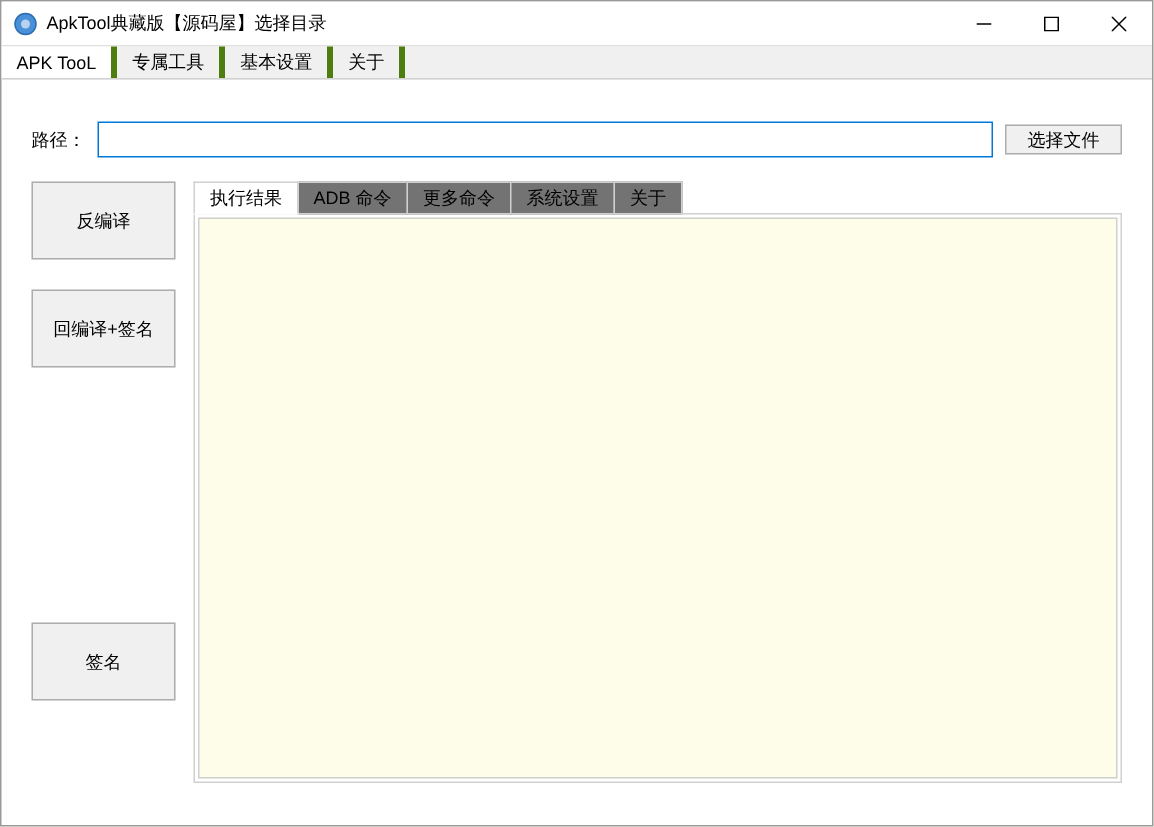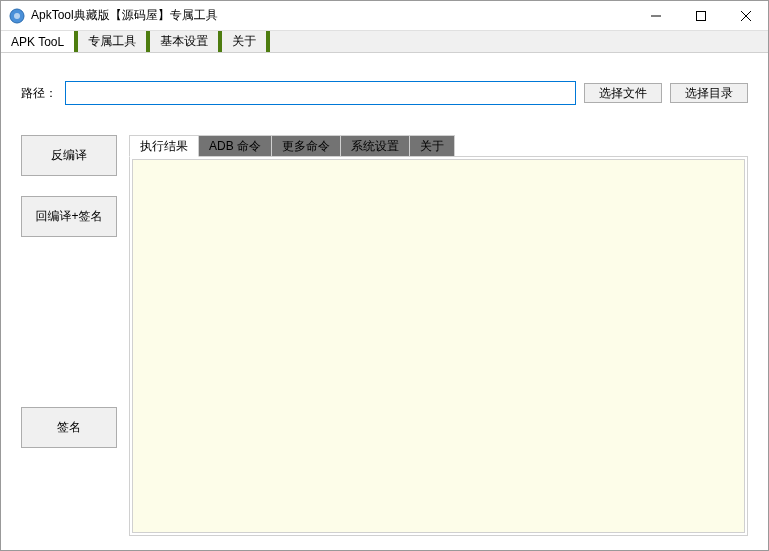--- a/index.html
+++ b/index.html
@@ -69,21 +69,21 @@
       background: #fff;
     }
 
     .content {
       padding: 28px 20px 20px 20px;
     }
     .path-row {
       display: flex;
       align-items: center;
       gap: 8px;
-      margin-bottom: 30px;
+      margin-bottom: 16px;
     }
     .path-label {
       font-size: 12px;
       color: #000;
       white-space: nowrap;
     }
     .path-input {
       flex: 1;
       height: 24px;
       border: 1px solid #0078d7;
@@ -104,21 +104,21 @@
     .main-area {
       display: flex;
       gap: 12px;
     }
     .left-buttons {
       display: flex;
       flex-direction: column;
       width: 96px;
     }
     .action-btn {
-      height: 41px;
+      height: 52px;
       background: #f0f0f0;
       border: 1px solid #adadad;
       font-size: 12px;
       cursor: pointer;
       font-family: inherit;
       margin-bottom: 20px;
     }
     .spacer-big { height: 150px; }
 
     .right-panel {
@@ -172,21 +172,21 @@
 </head>
 <body>
 
 <div class="titlebar">
   <span class="titlebar-icon">
     <svg width="16" height="16" viewBox="0 0 16 16">
       <circle cx="8" cy="8" r="7" fill="#4a90d9" stroke="#2a6cb0" stroke-width="1"></circle>
       <circle cx="8" cy="8" r="3" fill="#fff" opacity="0.6"></circle>
     </svg>
   </span>
-  <span class="titlebar-title">ApkTool典藏版【源码屋】专属工具</span>
+  <span class="titlebar-title">ApkTool典藏版【源码屋】选择目录</span>
   <div class="window-controls">
     <button class="win-btn">
       <svg width="10" height="10" viewBox="0 0 10 10">
           <line x1="0" y1="5" x2="10" y2="5" stroke="#000" stroke-width="1"></line>
         </svg>
     </button>
     <button class="win-btn">
       <svg width="10" height="10" viewBox="0 0 10 10">
           <rect x="0.5" y="0.5" width="9" height="9" fill="none" stroke="#000" stroke-width="1"></rect>
         </svg>
@@ -213,21 +213,20 @@
   <div class="menu-item">
       <span>关于</span>
     </div>
 </div>
 
 <div class="content">
   <div class="path-row">
     <span class="path-label">路径：</span>
     <input class="path-input" type="text" value="" style="">
     <button class="btn">选择文件</button>
-    <button class="btn">选择目录</button>
   </div>
 
   <div class="main-area">
     <div class="left-buttons">
       <button class="action-btn">反编译</button>
       <button class="action-btn">回编译+签名</button>
       <div class="spacer-big"></div>
       <button class="action-btn">签名</button>
     </div>
 

